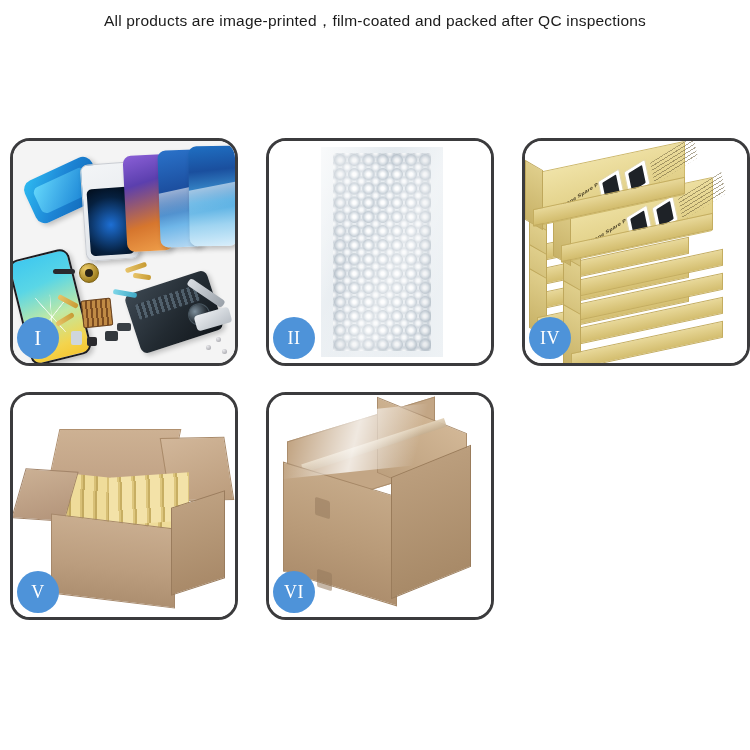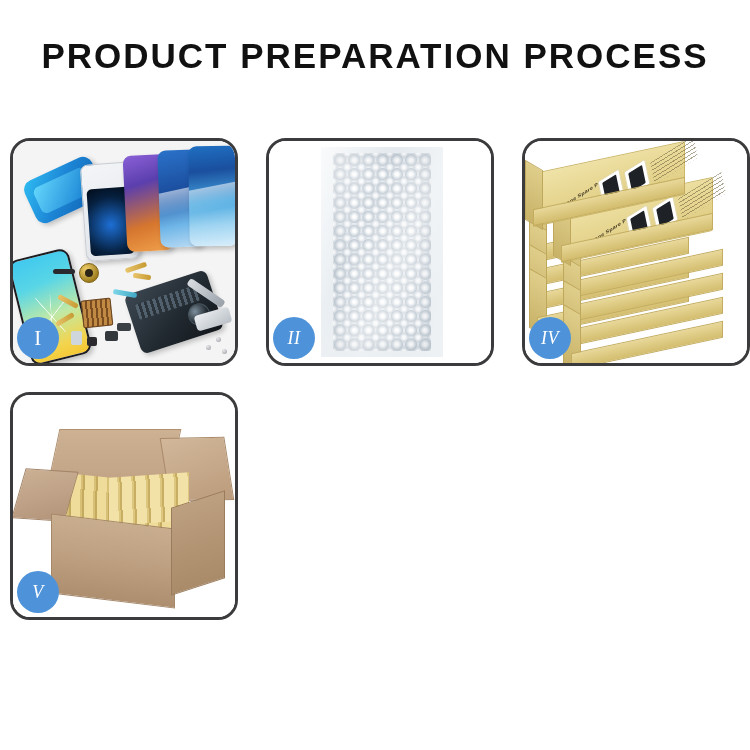--- a/index.html
+++ b/index.html
@@ -34,21 +34,21 @@
   .panel-stage{position:absolute;inset:0;overflow:hidden;}
 
   
   .badge{
     position:absolute;left:4px;bottom:4px;width:42px;height:42px;border-radius:50%;
     background:#4e93d9;display:flex;align-items:center;justify-content:center;
     color:#ffffff;font-family:"Liberation Serif","DejaVu Serif",serif;
     font-size:21px;letter-spacing:.5px;z-index:40;
     box-shadow:0 0 0 0 rgba(0,0,0,0);
   }
-  .badge.sm{font-size:18px;font-style:italic;}
+  .badge.sm{font-size:18px;}
 
   
   .p1{background:#f4f4f4;}
   .ph{position:absolute;border-radius:8px;box-shadow:2px 3px 5px rgba(0,0,0,.22);}
   .ph-blue{
     left:14px;top:26px;width:74px;height:46px;border-radius:10px;
     background:linear-gradient(135deg,#2fbdf2 0%,#1d86d6 45%,#0e5fae 100%);
     transform:rotate(-25deg);
   }
   .ph-blue:after{
@@ -336,21 +336,21 @@
     background:linear-gradient(110deg,rgba(255,255,255,0) 10%,rgba(255,255,255,.75) 40%,rgba(255,255,255,0) 70%);
     transform:rotate(-6deg);
   }
 </style>
 </head>
 <body>
 
 <div class="page">
 
   <div class="header">
-    <h1 class="title">PRODUCT PREPARATION PROCESS</h1>
+    <p class="subtitle">All products are image-printed，film-coated and packed after QC inspections</p>
   </div>
 
   <div class="grid">
 
     <div class="panel">
       <div class="panel-stage p1">
         <div class="ph ph-blue"></div>
         <div class="ph ph-black"></div>
         <div class="ph ph-grad1"></div>
         <div class="ph ph-grad2">
@@ -462,15 +462,28 @@
         <div class="c5-inner"></div>
         <div class="c5-goods"></div>
         <div class="c5-goods2"></div>
         <div class="c5-flap-left"></div>
         <div class="c5-front"></div>
         <div class="c5-right"></div>
       </div>
       <div class="badge sm">V</div>
     </div>
 
+    <div class="panel">
+      <div class="panel-stage p6">
+        <div class="c6-top"></div>
+        <div class="c6-top-r"></div>
+        <div class="c6-tape"></div>
+        <div class="c6-front"></div>
+        <div class="c6-right"></div>
+        <div class="c6-tab" style="left:46px;top:104px;transform:skewY(17deg);"></div>
+        <div class="c6-tab" style="left:48px;top:176px;transform:skewY(17deg);"></div>
+        <div class="c6-wrapshine"></div>
+      </div>
+      <div class="badge sm">VI</div>
+    </div>
 
   </div>
 </div>
 
 </body></html>

